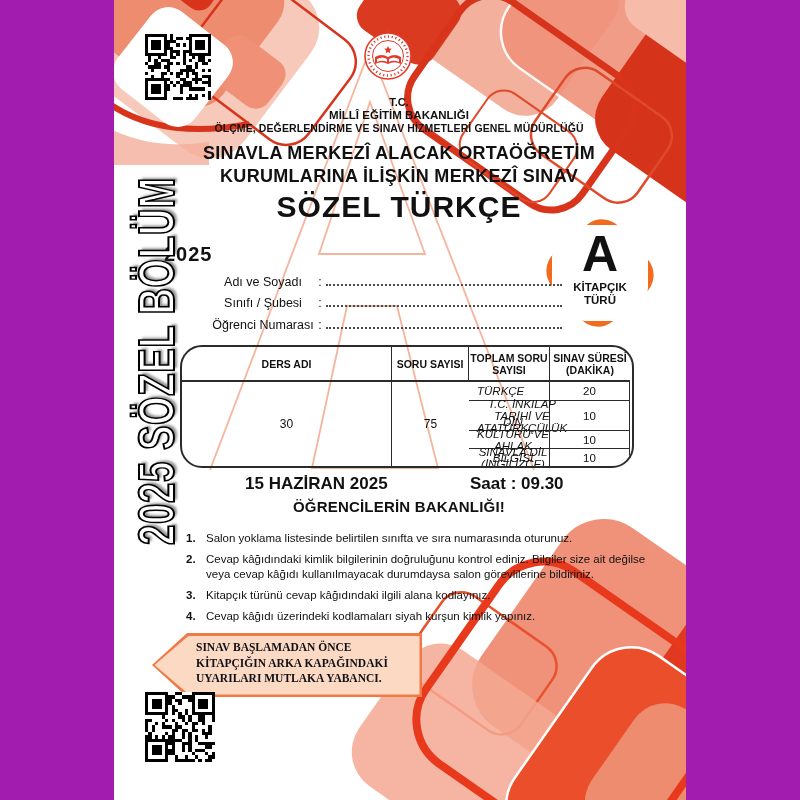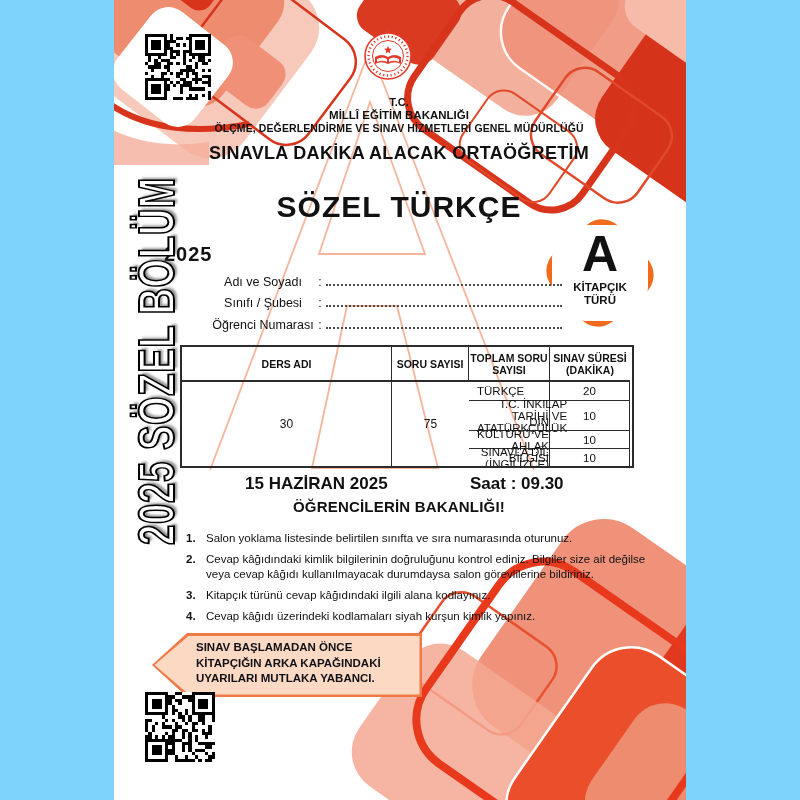--- a/index.html
+++ b/index.html
@@ -1,16 +1,16 @@
 <!DOCTYPE html>
 <html><head>
 <meta charset="utf-8">
 <style>
   html,body{margin:0;padding:0;background:#fff;}
-  .canvas{position:relative;width:800px;height:800px;background:#7dd3fc;overflow:hidden;
+  .canvas{position:relative;width:800px;height:800px;background:#a21caf;overflow:hidden;
           font-family:"Liberation Sans",sans-serif;color:#111;}
   .page{position:absolute;left:114px;top:0;width:572px;height:800px;background:#fff;overflow:hidden;}
   .decor,.watermark{position:absolute;left:0;top:0;pointer-events:none;}
   .watermark{z-index:1;}
   .content{position:absolute;left:0;top:0;width:572px;height:800px;z-index:2;}
 
   
   .banner-wrap{position:absolute;left:6px;top:183px;width:60px;height:366px;z-index:3;}
   .banner{position:absolute;left:8px;top:0;white-space:nowrap;font-size:50px;font-weight:bold;
           color:#fff;-webkit-text-stroke:2px #000;letter-spacing:1px;
@@ -37,46 +37,46 @@
   .form-row .colon{width:8px;padding-bottom:1px;}
   .form-row .dots{flex:1;border-bottom:2px dotted #4a4a4a;margin:0 0 4px 2px;height:1px;}
 
   
   .badge{position:absolute;left:424px;top:211px;width:124px;height:124px;text-align:center;}
   .badge svg{position:absolute;left:0;top:0;}
   .badge .letter{position:absolute;left:0;top:14px;width:124px;font-size:50px;font-weight:bold;color:#111;}
   .badge .blabel{position:absolute;left:0;top:70px;width:124px;font-size:11.5px;font-weight:bold;line-height:12.5px;color:#111;}
 
   
-  .table{position:absolute;left:66px;top:345px;width:450px;border:2px solid #2b2b2b;border-radius:0;
+  .table{position:absolute;left:66px;top:345px;width:450px;border:2px solid #2b2b2b;border-radius:22px;
          overflow:hidden;display:grid;grid-template-columns:210px 77px 81px 80px;
          grid-template-rows:35px 18px 30px 18px 18px;background:transparent;}
   .table .c{display:flex;align-items:center;justify-content:center;text-align:center;
             border-right:1px solid #2b2b2b;font-size:11.5px;}
   .table .c.last{border-right:none;}
   .table .th{font-weight:bold;font-size:10.5px;line-height:12px;border-bottom:2px solid #2b2b2b;}
-  .table .ders{justify-content:flex-start;text-align:right;padding-left:8px;line-height:12px;}
+  .table .ders{justify-content:flex-start;text-align:center;padding-left:8px;line-height:12px;font-style:italic;}
   .table .bt{border-top:1px solid #2b2b2b;}
   .table .merge{grid-row:2/6;font-size:12px;}
 
   
   .dateline{position:absolute;left:0;top:474px;width:572px;height:16px;font-weight:bold;font-size:17px;}
   .dateline .date{position:absolute;left:131px;}
   .dateline .time{position:absolute;left:356px;}
   .attention{position:absolute;left:50px;top:498px;width:470px;text-align:center;
              font-weight:bold;font-size:15px;letter-spacing:.2px;}
 
   
   .instructions{position:absolute;left:72px;top:531px;width:462px;}
   .ins{display:grid;grid-template-columns:17px 1fr;column-gap:3px;font-size:11.5px;line-height:14.5px;margin-bottom:6.5px;}
   .ins .no{font-weight:bold;}
 
   
   .warning{position:absolute;left:38px;top:633px;width:270px;height:64px;
-           clip-path:polygon(0 50%,13% 0,100% 0,100% 100%,13% 100%);background:#EF7A45;z-index:3;}
+           clip-path:polygon(0 50%,13% 0,100% 0,100% 100%,13% 100%);background:#EF7A45;z-index:3;font-family:Liberation Serif, serif;}
   .warning .inner{position:absolute;left:2.5px;top:2.5px;right:2.5px;bottom:2.5px;
            clip-path:polygon(0 50%,13% 0,100% 0,100% 100%,13% 100%);background:#FBD9C3;}
   .warning .wtext{position:absolute;left:44px;top:7px;font-size:11.5px;font-weight:bold;line-height:15.5px;color:#101018;}
 
   
   .qr-plate{position:absolute;left:10px;top:18px;width:98px;height:98px;background:#fff;border-radius:22px;
             transform:rotate(38deg);z-index:2;}
   .qr{position:absolute;z-index:3;background:#fff;}
   .qr svg{display:block;width:100%;height:100%;shape-rendering:crispEdges;}
   .qr-top{left:31px;top:34px;width:66px;height:66px;}
@@ -378,21 +378,22 @@
         <path d="M19 35 Q24.5 32 29 35 L29 38 Q24.5 35.5 19 38 Z M41 35 Q35.5 32 31 35 L31 38 Q35.5 35.5 41 38 Z" fill="#fff"></path>
       </svg>
 
       <div class="hdr">
         <div class="tc">T.C.</div>
         <div class="ministry">MİLLÎ EĞİTİM BAKANLIĞI</div>
         <div class="directorate">ÖLÇME, DEĞERLENDİRME VE SINAV HİZMETLERİ GENEL MÜDÜRLÜĞÜ</div>
       </div>
 
       <div class="examname">
-        <div>SINAVLA DAKİKA ALACAK ORTAÖĞRETİM</div>
+        <div>SINAVLA MERKEZÎ ALACAK ORTAÖĞRETİM</div>
+        <div>KURUMLARINA İLİŞKİN MERKEZÎ SINAV</div>
       </div>
 
       <div class="title1">SÖZEL TÜRKÇE</div>
       <div class="title2">2025</div>
 
       <div class="badge">
         <svg width="124" height="124" viewBox="0 0 124 124">
           <rect x="17" y="17" width="90" height="90" rx="24" fill="#F26B1D" transform="rotate(49 62 62)"></rect>
           <rect x="14" y="14" width="96" height="96" rx="34" fill="#fff"></rect>
         </svg>

